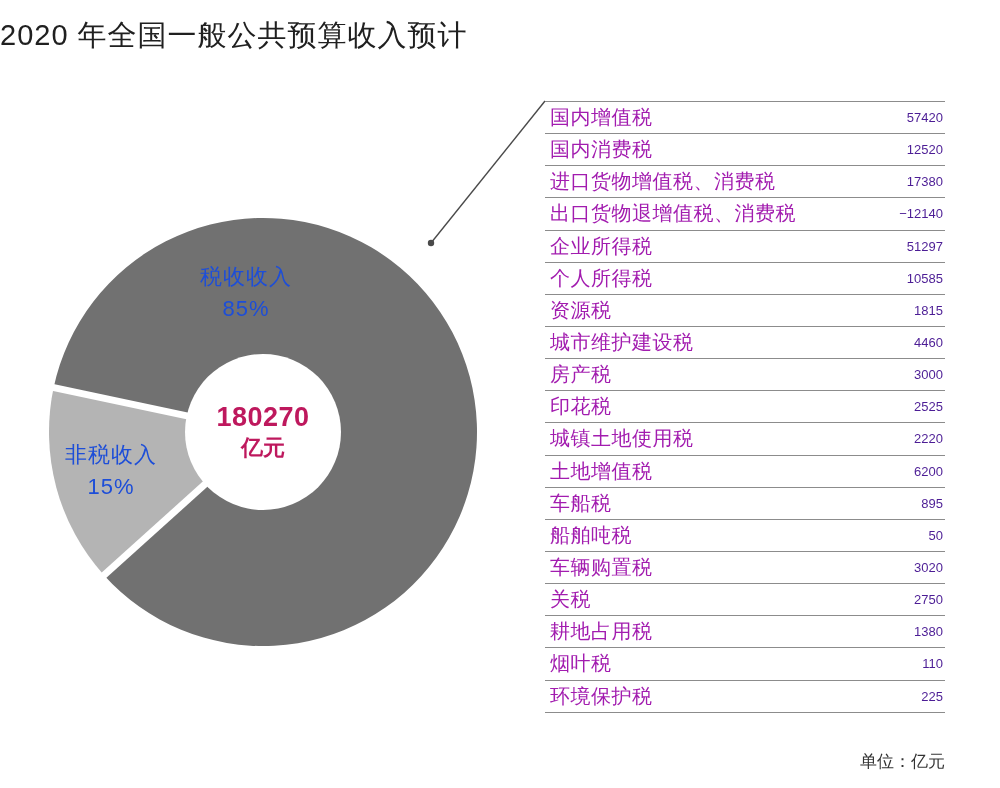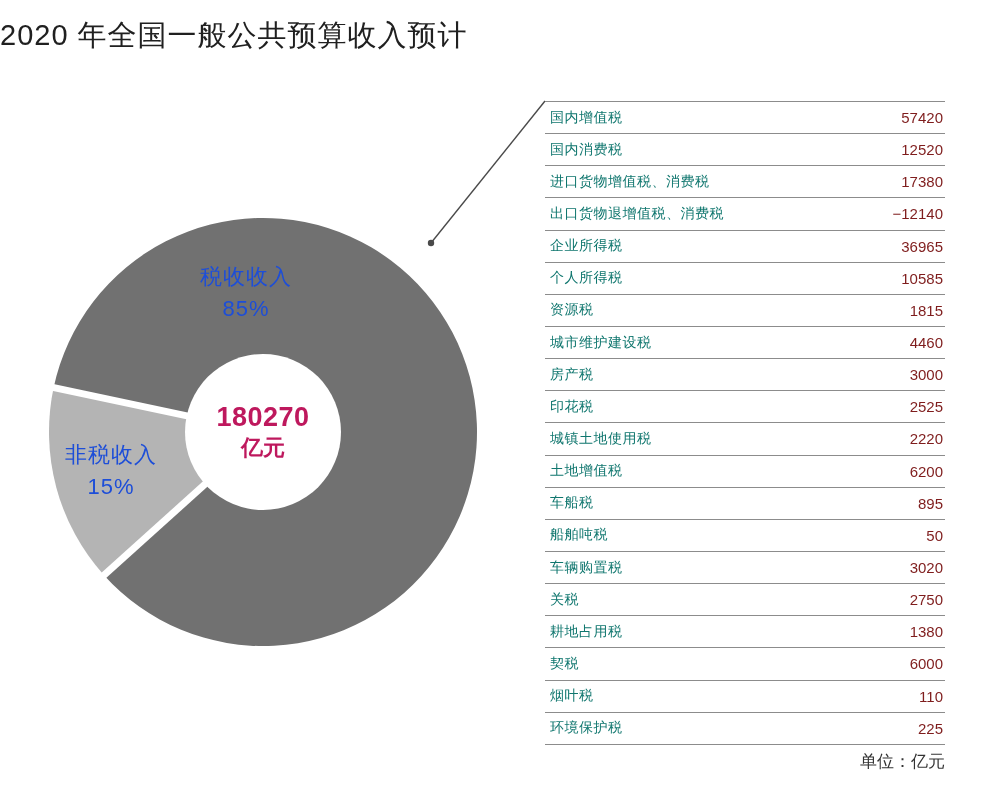--- a/index.html
+++ b/index.html
@@ -33,22 +33,22 @@
   .leader{position:absolute;left:420px;top:92px;width:135px;height:162px;}
   
   .taxtable{
     position:absolute;left:545px;top:101px;width:400px;
     border-top:1px solid #8c8c8c;
   }
   .trow{
     height:31.15px;display:flex;align-items:center;justify-content:space-between;
     border-bottom:1px solid #8c8c8c;
   }
-  .tl{font-size:14px;color:#0f766e;padding-left:5px;letter-spacing:.5px;}
-  .tv{font-size:15px;color:#7f1d1d;padding-right:2px;}
+  .tl{font-size:20px;color:#a21caf;padding-left:5px;letter-spacing:.5px;}
+  .tv{font-size:13px;color:#4c1d95;padding-right:2px;}
   .unit-note{
     position:absolute;left:545px;top:750px;width:400px;
     text-align:right;font-size:17px;color:#333333;padding-right:2px;
   }
 </style>
 </head>
 <body>
 
 <div class="stage">
 
@@ -93,21 +93,21 @@
     <div class="trow">
         <span class="tl">进口货物增值税、消费税</span>
         <span class="tv">17380</span>
       </div>
     <div class="trow">
         <span class="tl">出口货物退增值税、消费税</span>
         <span class="tv">−12140</span>
       </div>
     <div class="trow">
         <span class="tl">企业所得税</span>
-        <span class="tv">36965</span>
+        <span class="tv">51297</span>
       </div>
     <div class="trow">
         <span class="tl">个人所得税</span>
         <span class="tv">10585</span>
       </div>
     <div class="trow">
         <span class="tl">资源税</span>
         <span class="tv">1815</span>
       </div>
     <div class="trow">
@@ -144,24 +144,20 @@
       </div>
     <div class="trow">
         <span class="tl">关税</span>
         <span class="tv">2750</span>
       </div>
     <div class="trow">
         <span class="tl">耕地占用税</span>
         <span class="tv">1380</span>
       </div>
     <div class="trow">
-        <span class="tl">契税</span>
-        <span class="tv">6000</span>
-      </div>
-    <div class="trow">
         <span class="tl">烟叶税</span>
         <span class="tv">110</span>
       </div>
     <div class="trow">
         <span class="tl">环境保护税</span>
         <span class="tv">225</span>
       </div>
   </div>
 
   <div class="unit-note">单位：亿元</div>

